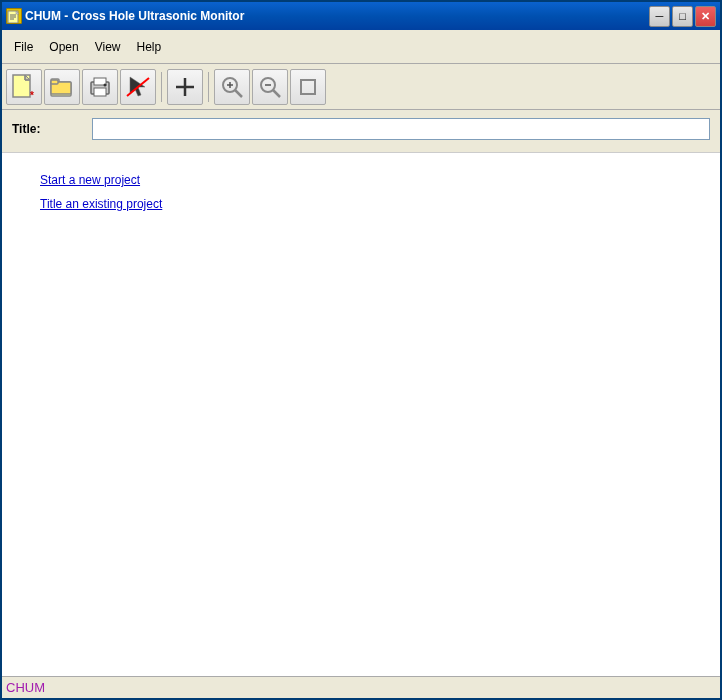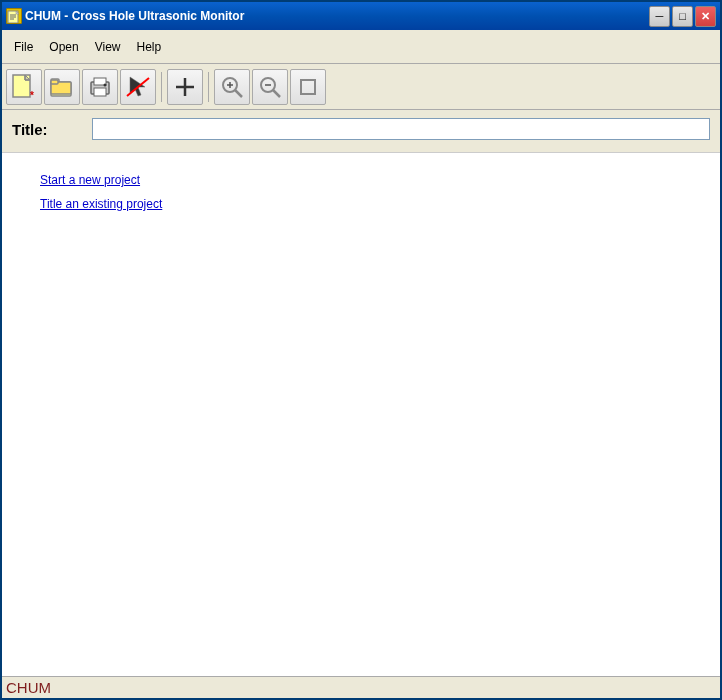--- a/index.html
+++ b/index.html
@@ -119,21 +119,21 @@
       background: #ece9d8;
       border-bottom: 1px solid #ccc;
     }
     .form-row {
       display: flex;
       align-items: center;
       margin-bottom: 4px;
     }
     .form-label {
       width: 80px;
-      font-size: 15px;
+      font-size: 12px;
       font-weight: bold;
       color: #000;
     }
     .form-input {
       flex: 1;
       height: 22px;
       border: 1px solid #7f9db9;
       background: white;
       padding: 2px 4px;
       font-size: 12px;
@@ -186,22 +186,22 @@
     .status-bar {
       height: 22px;
       background: #ece9d8;
       border-top: 1px solid #aaa;
       display: flex;
       align-items: center;
       padding: 0 4px;
       flex-shrink: 0;
     }
     .status-text {
-      font-size: 15px;
-      color: #7f1d1d;
+      font-size: 13px;
+      color: #a21caf;
     }
   </style>
 </head>
 <body>
 
 <div class="window">
 
   <div class="title-bar">
     <div class="title-bar-left">
       <div class="title-bar-icon">

